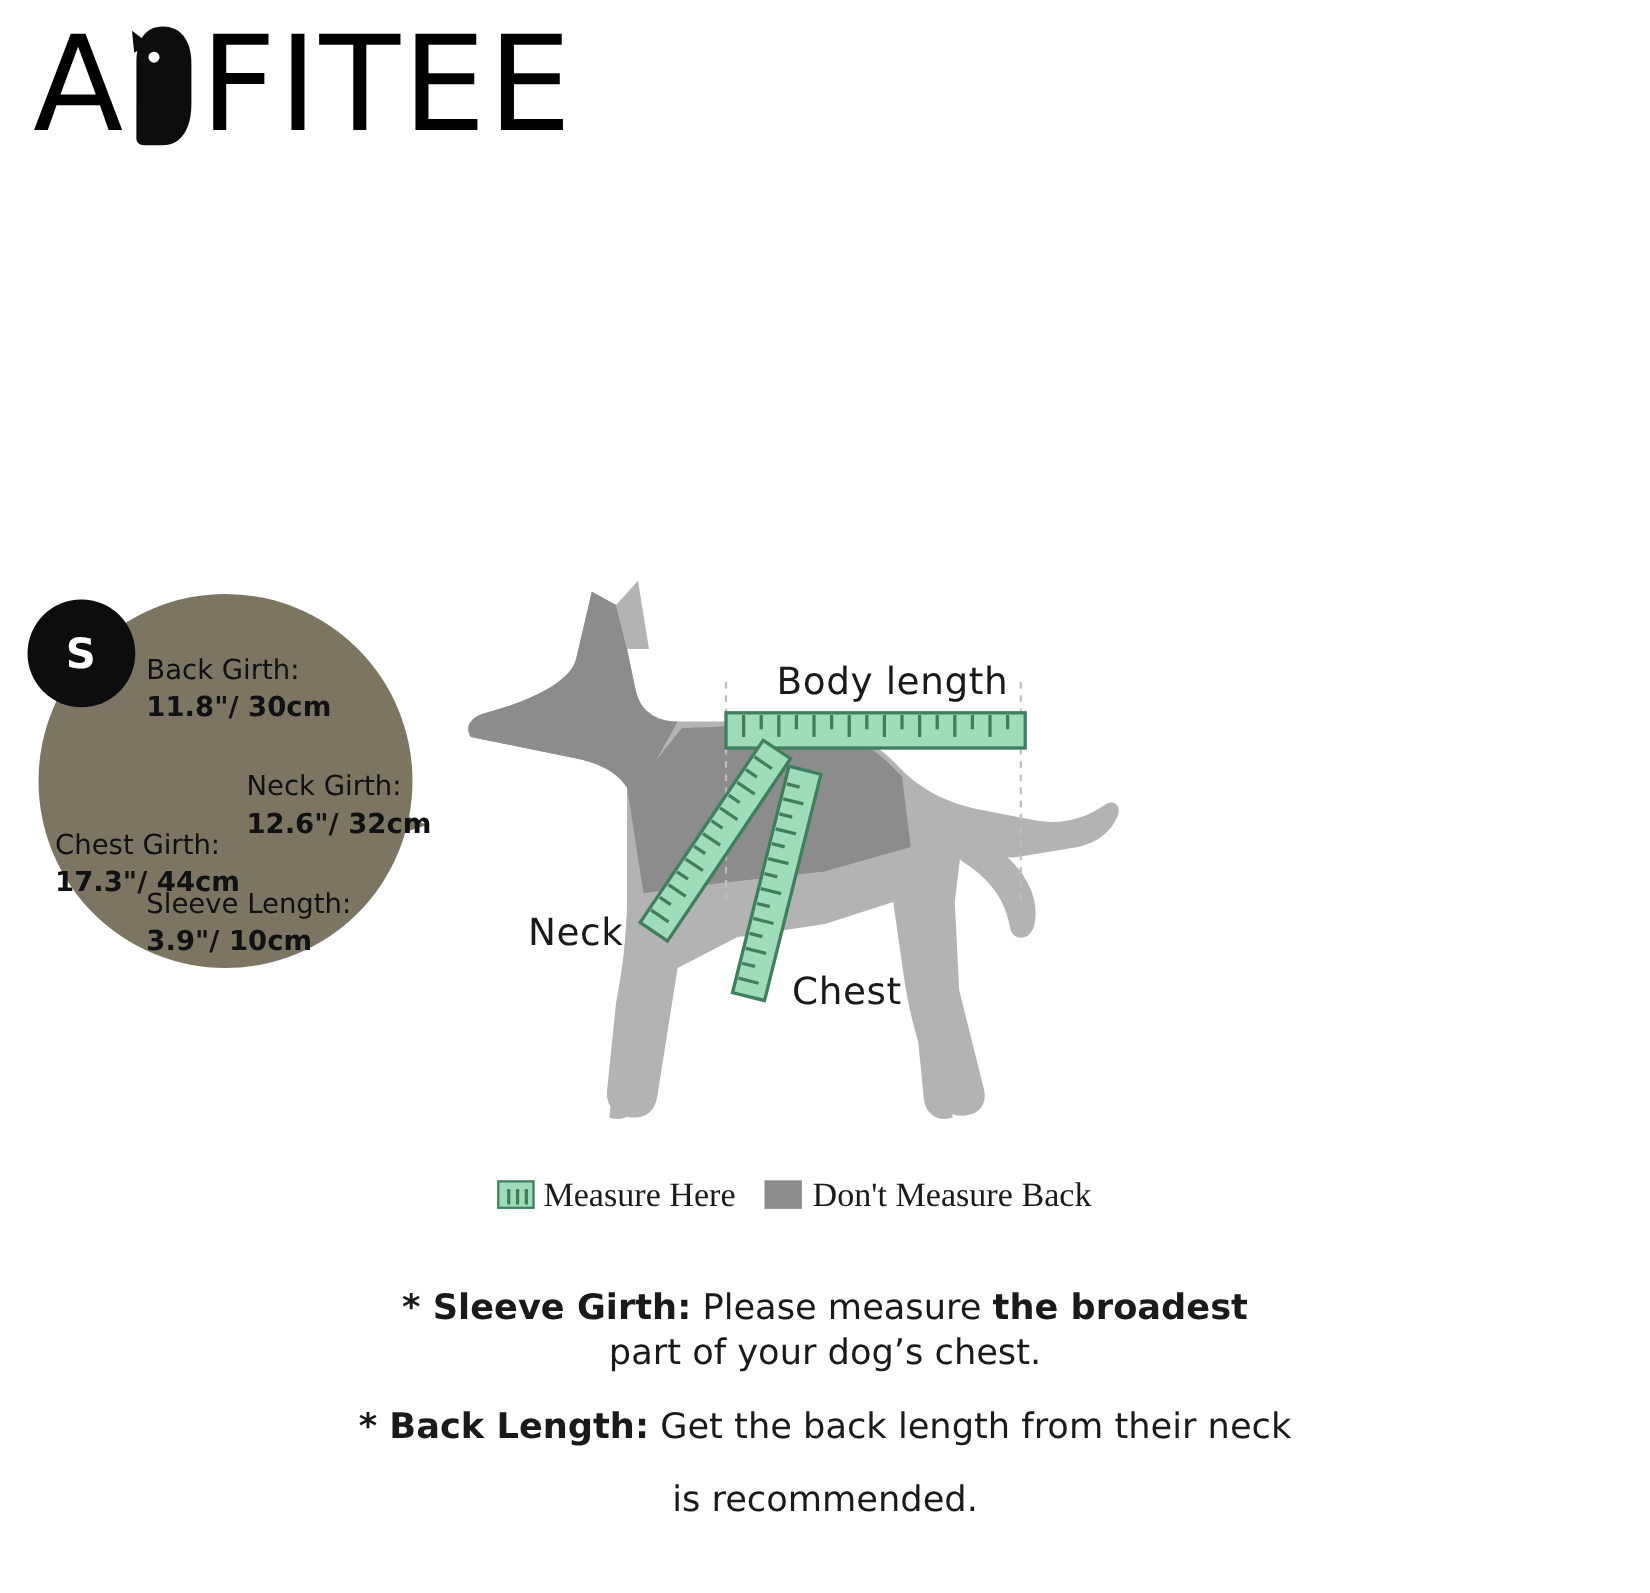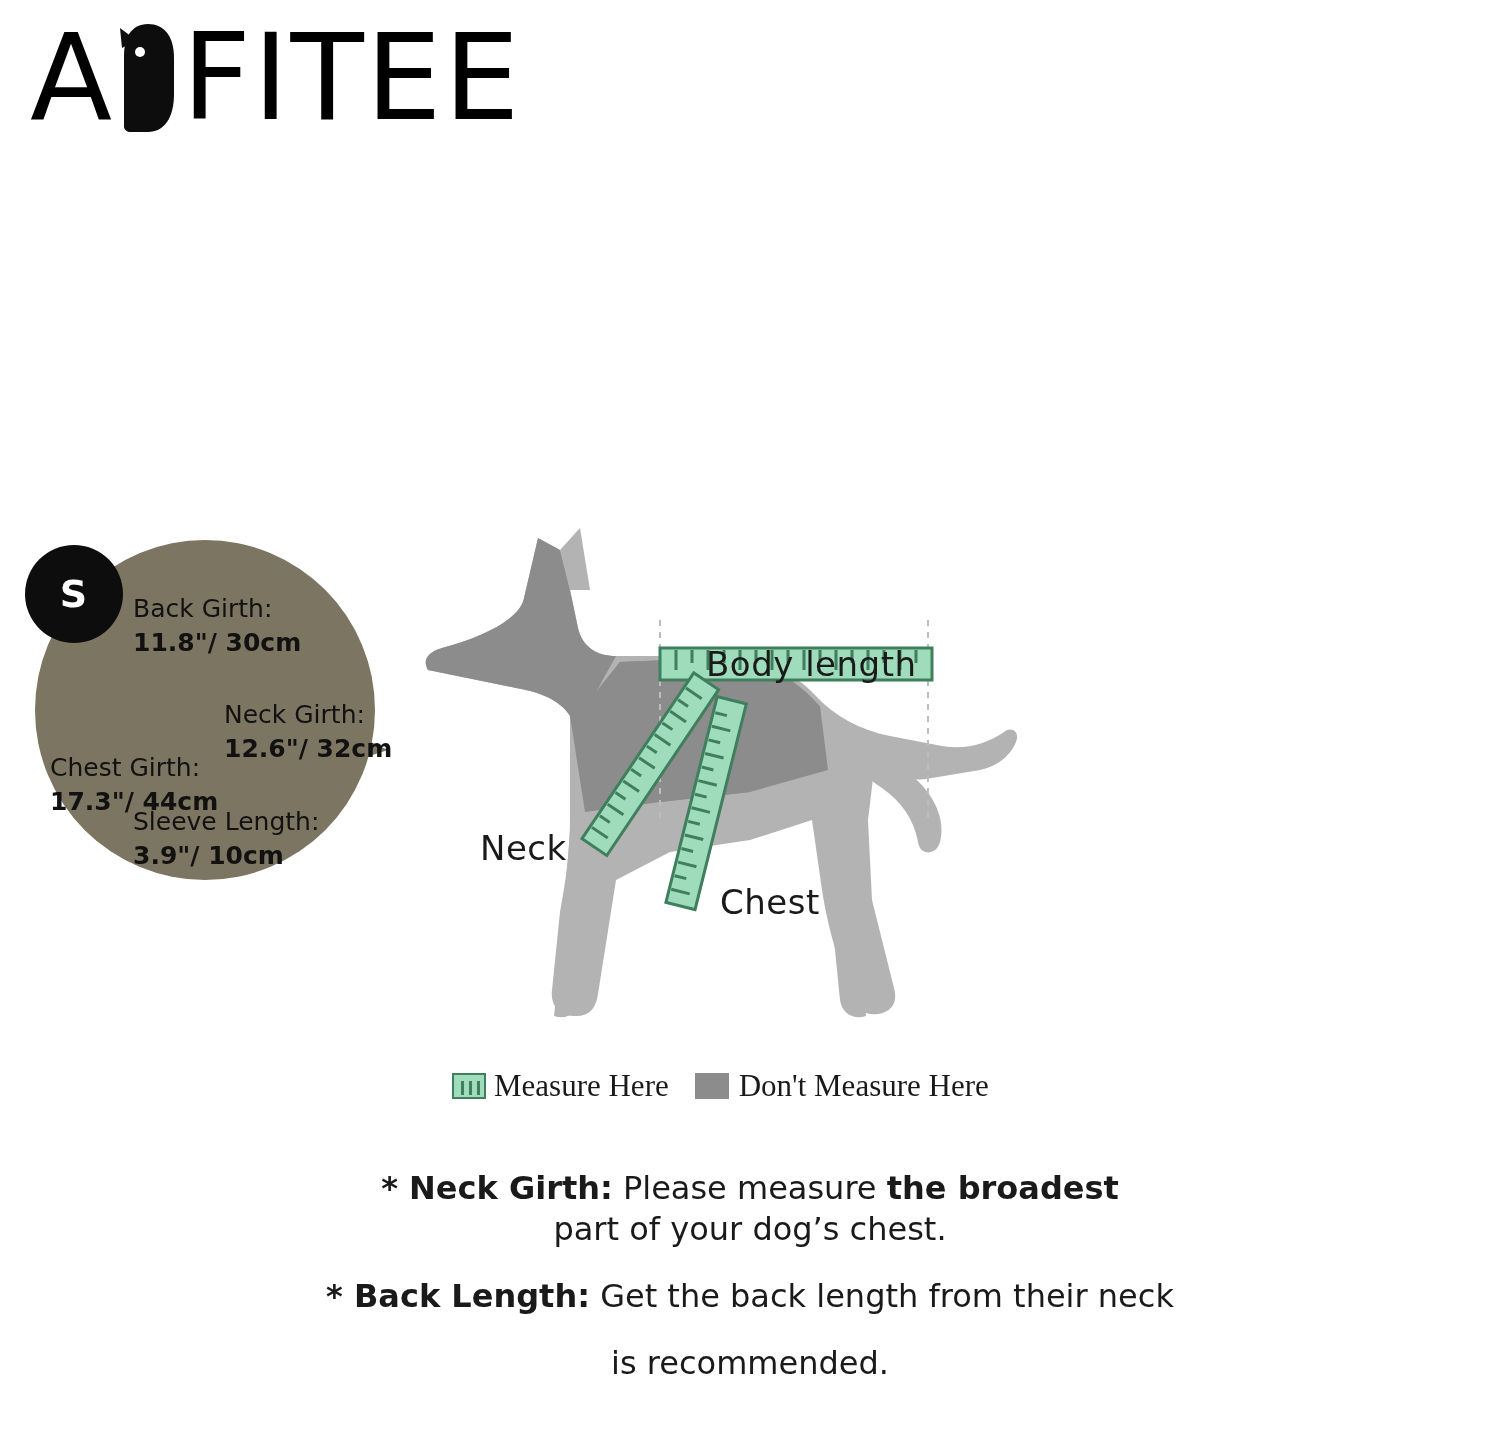--- a/index.html
+++ b/index.html
@@ -107,21 +107,21 @@
     height: 580px;
   }
   .dog-area svg { display: block; }
 
   .diagram-label {
     position: absolute;
     font-size: 34px;
     color: #1a1a1a;
     letter-spacing: 0.5px;
   }
-  .lbl-body-length { left: 706px; top: 644px; text-align: right; }
+  .lbl-body-length { left: 706px; top: 600px; text-align: right; }
   .lbl-neck { left: 480px; top: 828px; }
   .lbl-chest { left: 720px; top: 882px; }
 
   
   .legend {
     position: absolute;
     left: 452px;
     top: 1068px;
     display: flex;
     align-items: center;
@@ -357,29 +357,29 @@
 <div class="diagram-label lbl-chest">Chest</div>
 
 <div class="legend">
   <div class="legend-item">
     <span class="legend-swatch-tape"></span>
     <span>Measure Here</span>
   </div>
   <div class="legend-gap"></div>
   <div class="legend-item">
     <span class="legend-swatch-gray"></span>
-    <span>Don't Measure Here</span>
+    <span>Don't Measure Back</span>
   </div>
 </div>
 
 <div class="notes">
 
   <div class="note-block">
     <span class="note-line">
-      <b>* Neck Girth:</b><span> Please measure </span><b>the broadest</b>
+      <b>* Sleeve Girth:</b><span> Please measure </span><b>the broadest</b>
     </span>
     <span class="note-line">part of your dog’s chest.</span>
   </div>
 
   <div class="note-block">
     <span class="note-line">
       <b>* Back Length:</b><span> Get the back length from their neck</span>
     </span>
   </div>
 

